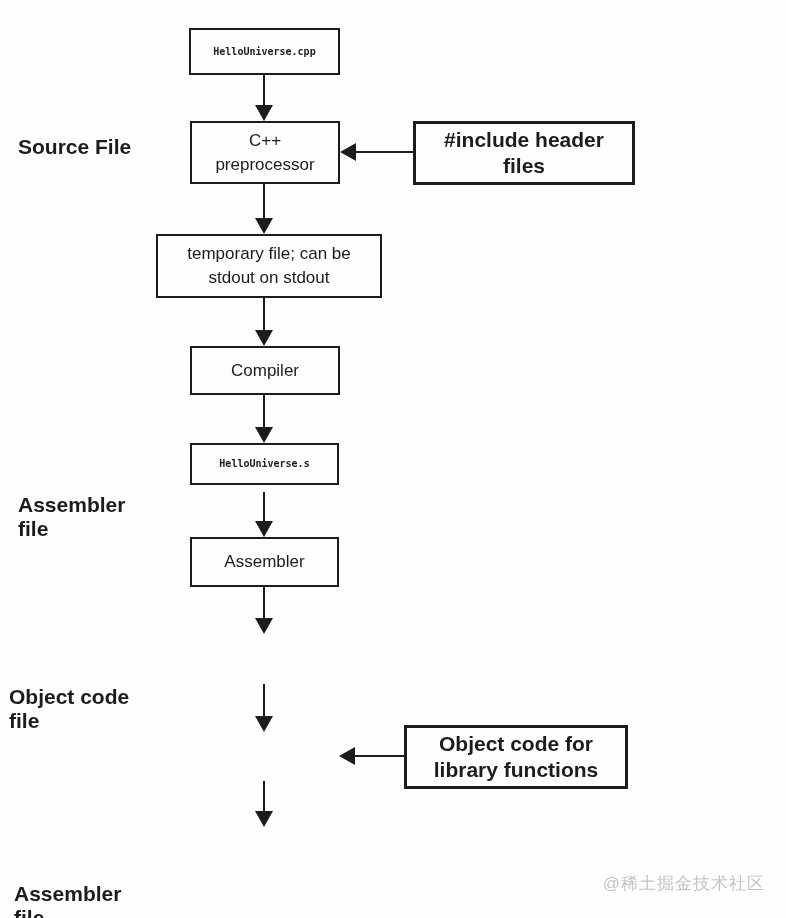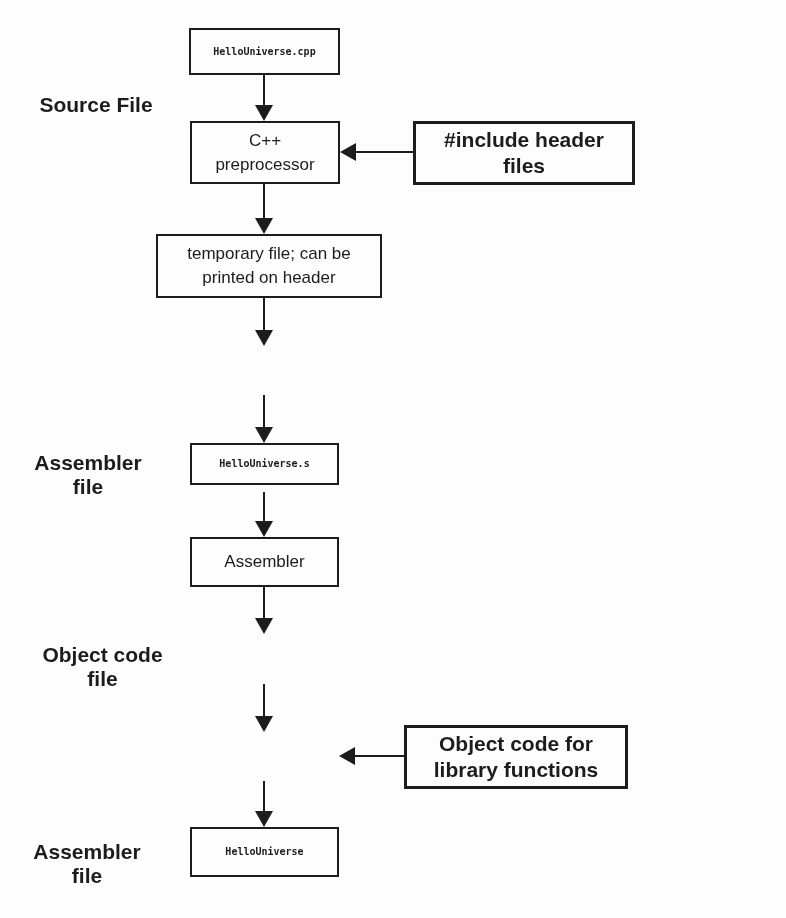--- a/index.html
+++ b/index.html
@@ -44,22 +44,22 @@
     border-width:3px;
     font-weight:bold;
     font-size:21px;
     line-height:26px;
   }
   .side-label{
     position:absolute;
     font-weight:bold;
     font-size:21px;
     line-height:24px;
-    text-align:center;
     white-space:pre-line;
+    margin-top:42px;
   }
   
   .varrow{position:absolute;width:18px;}
   .varrow .shaft{
     position:absolute;left:8px;top:0;width:2px;
     height:calc(100% - 13px);
     background:var(--line);
   }
   .varrow .head{
     position:absolute;bottom:0;left:0;width:0;height:0;
@@ -90,41 +90,41 @@
   }
 </style>
 </head>
 <body>
 
 <div class="canvas">
 
   <div class="side-label" style="left:18px;top:93px;width:156px">Source File</div>
   <div class="side-label" style="left:18px;top:451px;width:140px">Assembler
 file</div>
-  <div class="side-label" style="left:25px;top:643px;width:155px">Object code
+  <div class="side-label" style="left:9px;top:643px;width:155px">Object code
 file</div>
   <div class="side-label" style="left:14px;top:840px;width:146px">Assembler
 file</div>
 
   <div class="node mono" style="left:189px;top:28px;width:151px;height:47px">HelloUniverse.cpp</div>
 
   <div class="node" style="left:190px;top:121px;width:150px;height:63px">C++
 preprocessor</div>
 
   <div class="node" style="left:156px;top:234px;width:226px;height:64px">temporary file; can be
-printed on header</div>
+stdout on stdout</div>
 
+  <div class="node" style="left:190px;top:346px;width:150px;height:49px">Compiler</div>
 
   <div class="node mono" style="left:190px;top:443px;width:149px;height:42px">HelloUniverse.s</div>
 
   <div class="node" style="left:190px;top:537px;width:149px;height:50px">Assembler</div>
 
 
 
-  <div class="node mono" style="left:190px;top:827px;width:149px;height:50px">HelloUniverse</div>
 
   <div class="node callout" style="left:413px;top:121px;width:222px;height:64px">#include header
 files</div>
 
   <div class="node callout" style="left:404px;top:725px;width:224px;height:64px">Object code for
 library functions</div>
 
   <div class="varrow" style="left:255px;top:75px;height:46px">
     <div class="shaft"></div>
     <div class="head"></div>
@@ -160,14 +160,15 @@
 
   <div class="harrow" style="left:340px;top:143px;width:73px">
     <div class="shaft"></div>
     <div class="head"></div>
   </div>
   <div class="harrow" style="left:339px;top:747px;width:65px">
     <div class="shaft"></div>
     <div class="head"></div>
   </div>
 
+  <div class="watermark">@稀土掘金技术社区</div>
 
 </div>
 
 </body></html>

